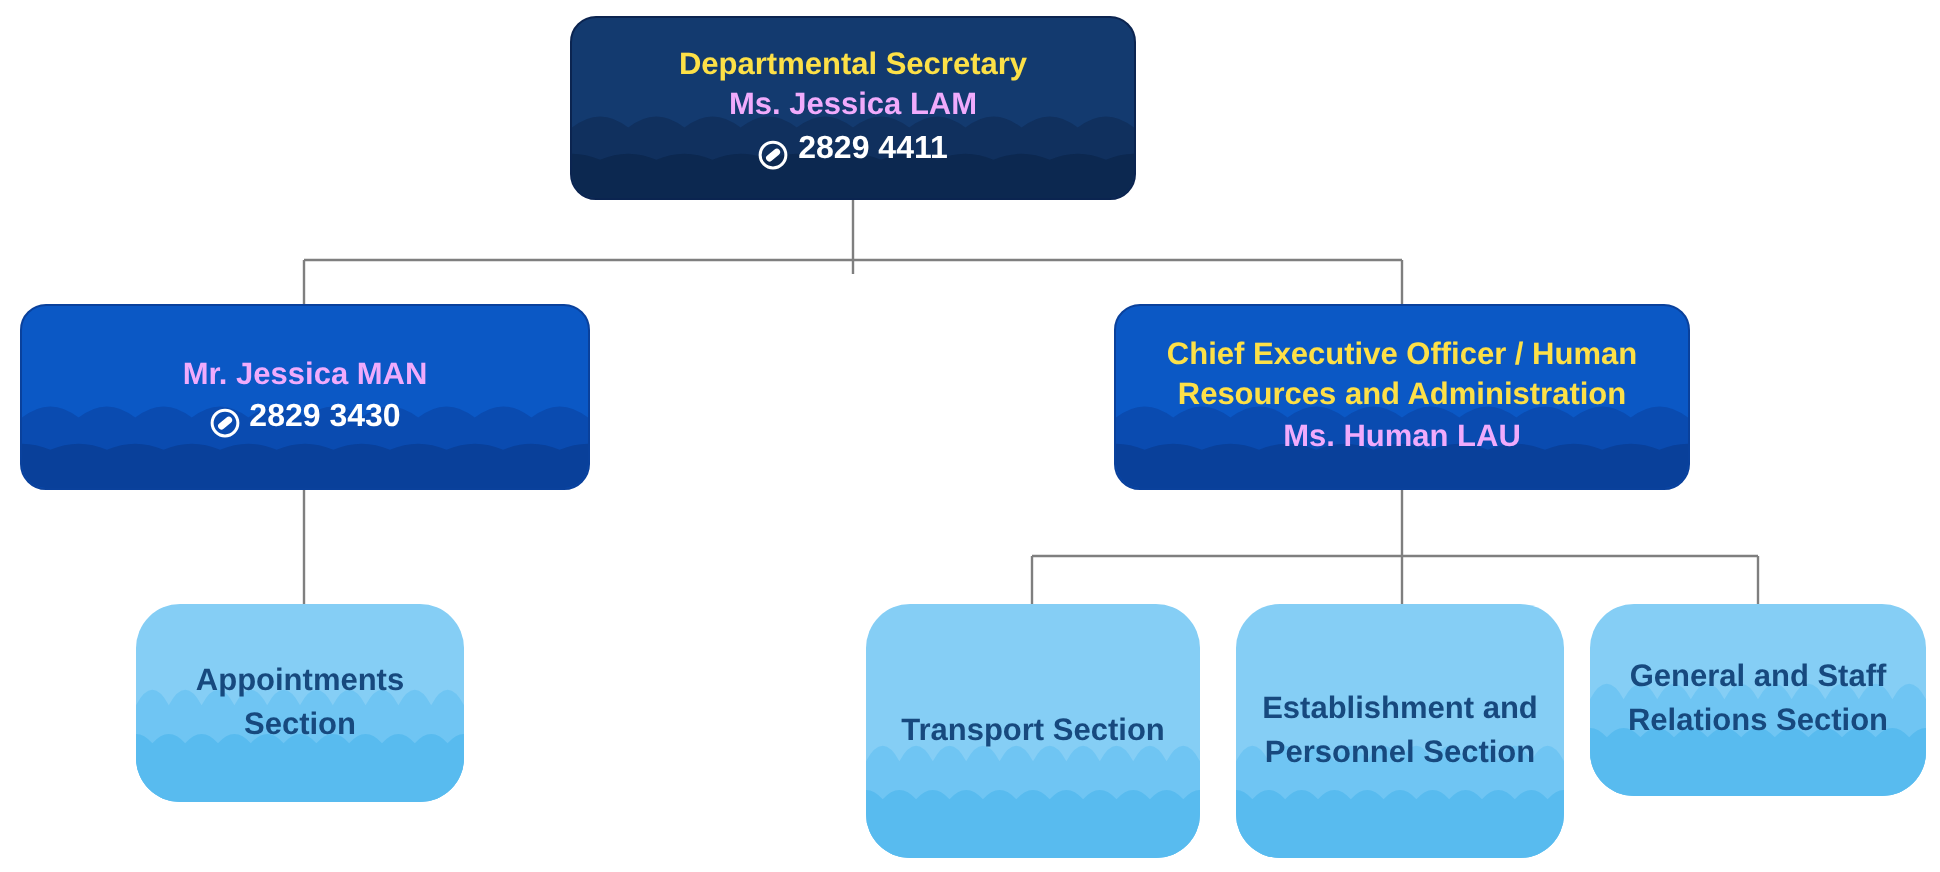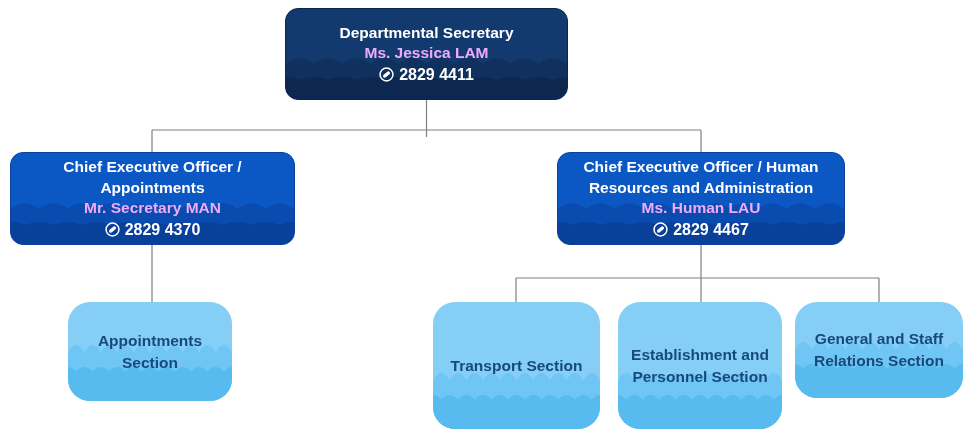--- a/index.html
+++ b/index.html
@@ -37,38 +37,38 @@
     justify-content: center;
     align-items: center;
     text-align: center;
     padding: 3px 9px;
     box-sizing: border-box;
   }
   .node.dark  { background: #133a6f; border: 1px solid #0b2450; }
   .node.mid   { background: #0b58c5; border: 1px solid #0a419c; }
   .node.light { background: #85cef5; border-radius: 22px; }
   .title {
-    color: #ffffff;
+    color: #fde047;
     font-weight: bold;
     font-size: 15.5px;
     line-height: 1.32;
   }
   .person {
     color: #f0abfc;
     font-weight: bold;
     font-size: 15.5px;
     line-height: 1.32;
   }
   .phone {
     color: #ffffff;
     font-weight: bold;
     font-size: 16px;
     line-height: 1.32;
     display: flex;
-    align-items: center;
+    align-items: flex-end;
     gap: 5px;
   }
   .section-label {
     color: #17497e;
     font-weight: bold;
     font-size: 15.5px;
     line-height: 1.4;
   }
   
   #node-secretary        { left: 285px; top: 8px;   width: 283px; height: 92px; }
@@ -117,49 +117,41 @@
   </div>
 
   <div class="node mid" id="node-ceo-appointments">
     <svg class="wave" style="height:48px" viewBox="0 0 280 60" preserveAspectRatio="none">
       <path fill="#0A4BB0" d="M-28 16 Q-14 2 0 16 Q14 2 28 16 Q42 2 56 16 Q70 2 84 16 Q98 2 112 16 Q126 2 140 16 Q154 2 168 16 Q182 2 196 16 Q210 2 224 16 Q238 2 252 16 Q266 2 280 16 Q294 2 308 16 V60 H-28 Z"></path>
     </svg>
     <svg class="wave" style="height:26px" viewBox="0 0 280 60" preserveAspectRatio="none">
       <path fill="#09409A" transform="translate(-14 0)" d="M-28 16 Q-14 2 0 16 Q14 2 28 16 Q42 2 56 16 Q70 2 84 16 Q98 2 112 16 Q126 2 140 16 Q154 2 168 16 Q182 2 196 16 Q210 2 224 16 Q238 2 252 16 Q266 2 280 16 Q294 2 308 16 V60 H-28 Z"></path>
     </svg>
     <div class="node-text">
-      <div class="title">Chief Executive Officer / Appointments</div>
-      <div class="person">Mr. Secretary MAN</div>
+      <div class="person">Mr. Jessica MAN</div>
       <div class="phone">
         <svg width="15" height="15" viewBox="0 0 24 24">
           <circle cx="12" cy="12" r="10.3" fill="none" stroke="#ffffff" stroke-width="2.4"></circle>
           <rect x="5.5" y="9.4" width="13" height="5.4" rx="2.7" fill="#ffffff" transform="rotate(-40 12 12)"></rect>
         </svg>
-        <span>2829 4370</span>
+        <span>2829 3430</span>
       </div>
     </div>
   </div>
 
   <div class="node mid" id="node-ceo-hr">
     <svg class="wave" style="height:48px" viewBox="0 0 280 60" preserveAspectRatio="none">
       <path fill="#0A4BB0" d="M-28 16 Q-14 2 0 16 Q14 2 28 16 Q42 2 56 16 Q70 2 84 16 Q98 2 112 16 Q126 2 140 16 Q154 2 168 16 Q182 2 196 16 Q210 2 224 16 Q238 2 252 16 Q266 2 280 16 Q294 2 308 16 V60 H-28 Z"></path>
     </svg>
     <svg class="wave" style="height:26px" viewBox="0 0 280 60" preserveAspectRatio="none">
       <path fill="#09409A" transform="translate(-14 0)" d="M-28 16 Q-14 2 0 16 Q14 2 28 16 Q42 2 56 16 Q70 2 84 16 Q98 2 112 16 Q126 2 140 16 Q154 2 168 16 Q182 2 196 16 Q210 2 224 16 Q238 2 252 16 Q266 2 280 16 Q294 2 308 16 V60 H-28 Z"></path>
     </svg>
     <div class="node-text">
       <div class="title">Chief Executive Officer / Human Resources and Administration</div>
       <div class="person">Ms. Human LAU</div>
-      <div class="phone">
-        <svg width="15" height="15" viewBox="0 0 24 24">
-          <circle cx="12" cy="12" r="10.3" fill="none" stroke="#ffffff" stroke-width="2.4"></circle>
-          <rect x="5.5" y="9.4" width="13" height="5.4" rx="2.7" fill="#ffffff" transform="rotate(-40 12 12)"></rect>
-        </svg>
-        <span>2829 4467</span>
-      </div>
     </div>
   </div>
 
   <div class="node light" id="node-sec-appointments">
     <svg class="wave" style="height:66px" viewBox="0 0 280 60" preserveAspectRatio="none">
       <path fill="#6FC5F3" d="M-28 16 Q-14 2 0 16 Q14 2 28 16 Q42 2 56 16 Q70 2 84 16 Q98 2 112 16 Q126 2 140 16 Q154 2 168 16 Q182 2 196 16 Q210 2 224 16 Q238 2 252 16 Q266 2 280 16 Q294 2 308 16 V60 H-28 Z"></path>
     </svg>
     <svg class="wave" style="height:40px" viewBox="0 0 280 60" preserveAspectRatio="none">
       <path fill="#58BBEF" transform="translate(-14 0)" d="M-28 16 Q-14 2 0 16 Q14 2 28 16 Q42 2 56 16 Q70 2 84 16 Q98 2 112 16 Q126 2 140 16 Q154 2 168 16 Q182 2 196 16 Q210 2 224 16 Q238 2 252 16 Q266 2 280 16 Q294 2 308 16 V60 H-28 Z"></path>
     </svg>

